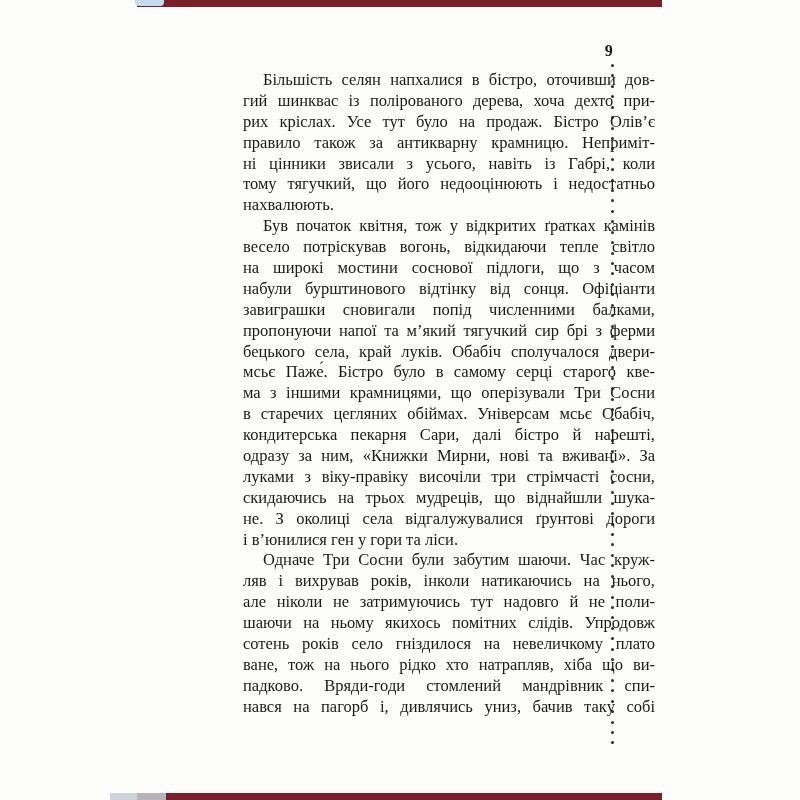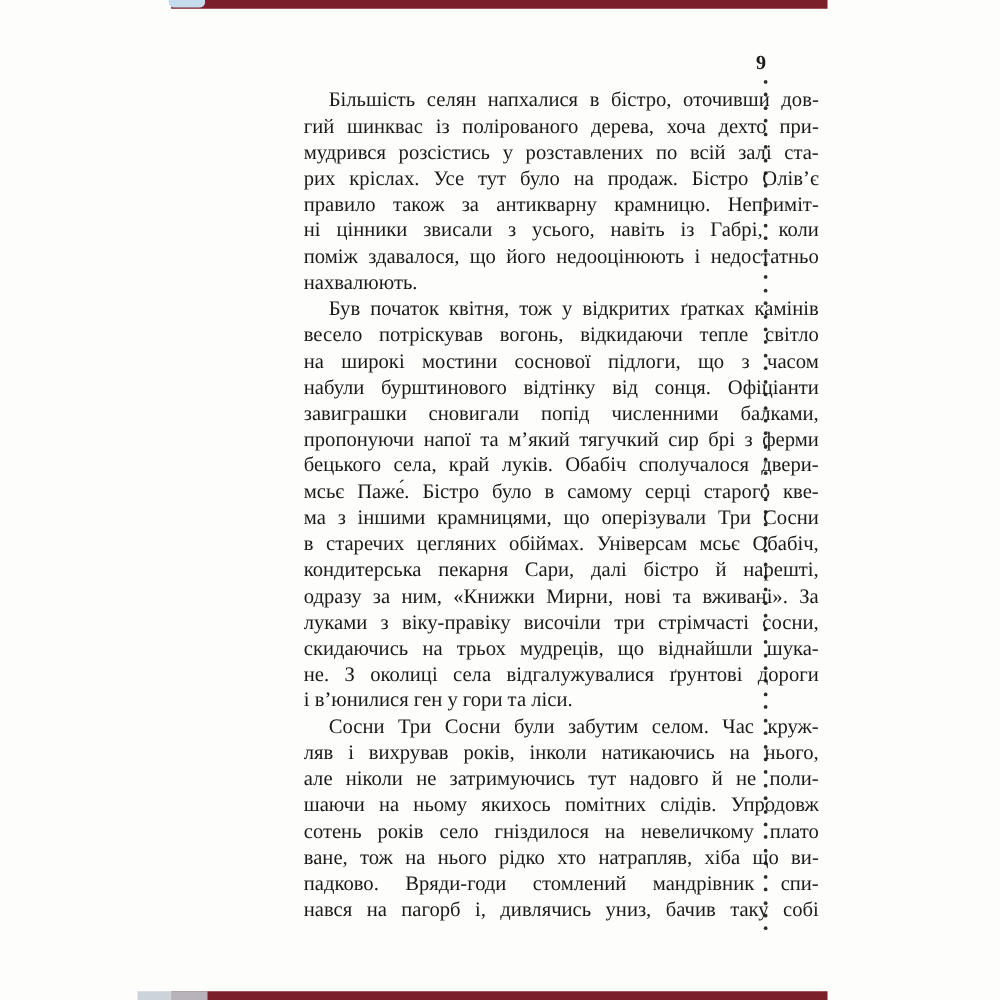--- a/index.html
+++ b/index.html
@@ -175,25 +175,24 @@
       <span class="dot"></span>
       <span class="dot"></span>
       <span class="dot"></span>
       <span class="dot"></span>
     </div>
 
   <div class="page-text" id="page-text">
       <div class="para">
         <div class="line first">Більшість селян напхалися в бістро, оточивши дов-</div>
         <div class="line">гий шинквас із полірованого дерева, хоча дехто при-</div>
-        <div class="line">мудрився розсістись у розставлених по всій залі ста-</div>
         <div class="line">рих кріслах. Усе тут було на продаж. Бістро Олів’є</div>
         <div class="line">правило також за антикварну крамницю. Непримiт-</div>
         <div class="line">ні цінники звисали з усього, навіть із Габрі, коли</div>
-        <div class="line">поміж здавалося, що його недооцінюють і недостатньо</div>
+        <div class="line">тому тягучкий, що його недооцінюють і недостатньо</div>
         <div class="line endline">нахвалюють.</div>
       </div>
       <div class="para">
         <div class="line first">Був початок квітня, тож у відкритих ґратках камінів</div>
         <div class="line">весело потріскував вогонь, відкидаючи тепле світло</div>
         <div class="line">на широкі мостини соснової підлоги, що з часом</div>
         <div class="line">набули бурштинового відтінку від сонця. Офіціанти</div>
         <div class="line">завиграшки сновигали попід численними балками,</div>
         <div class="line">пропонуючи напої та м’який тягучкий сир брі з ферми</div>
         <div class="line">бецького села, край луків. Обабіч сполучалося двери-</div>
@@ -201,21 +200,21 @@
         <div class="line">ма з іншими крамницями, що оперізували Три Сосни</div>
         <div class="line">в старечих цегляних обіймах. Універсам мсьє Обабіч,</div>
         <div class="line">кондитерська пекарня Сари, далі бістро й нарешті,</div>
         <div class="line">одразу за ним, «Книжки Мирни, нові та вживані». За</div>
         <div class="line">луками з віку-правіку височіли три стрімчасті сосни,</div>
         <div class="line">скидаючись на трьох мудреців, що віднайшли шука-</div>
         <div class="line">не. З околиці села відгалужувалися ґрунтові дороги</div>
         <div class="line endline">і в’юнилися ген у гори та ліси.</div>
       </div>
       <div class="para">
-        <div class="line first">Сосни Три Сосни були забутим селом. Час круж-</div>
+        <div class="line first">Одначе Три Сосни були забутим шаючи. Час круж-</div>
         <div class="line">ляв і вихрував років, інколи натикаючись на нього,</div>
         <div class="line">але ніколи не затримуючись тут надовго й не поли-</div>
         <div class="line">шаючи на ньому якихось помітних слідів. Упродовж</div>
         <div class="line">сотень років село гніздилося на невеличкому плато</div>
         <div class="line">ване, тож на нього рідко хто натрапляв, хіба що ви-</div>
         <div class="line">падково. Вряди-годи стомлений мандрівник спи-</div>
         <div class="line">нався на пагорб і, дивлячись униз, бачив таку собі</div>
       </div>
     </div>
 

